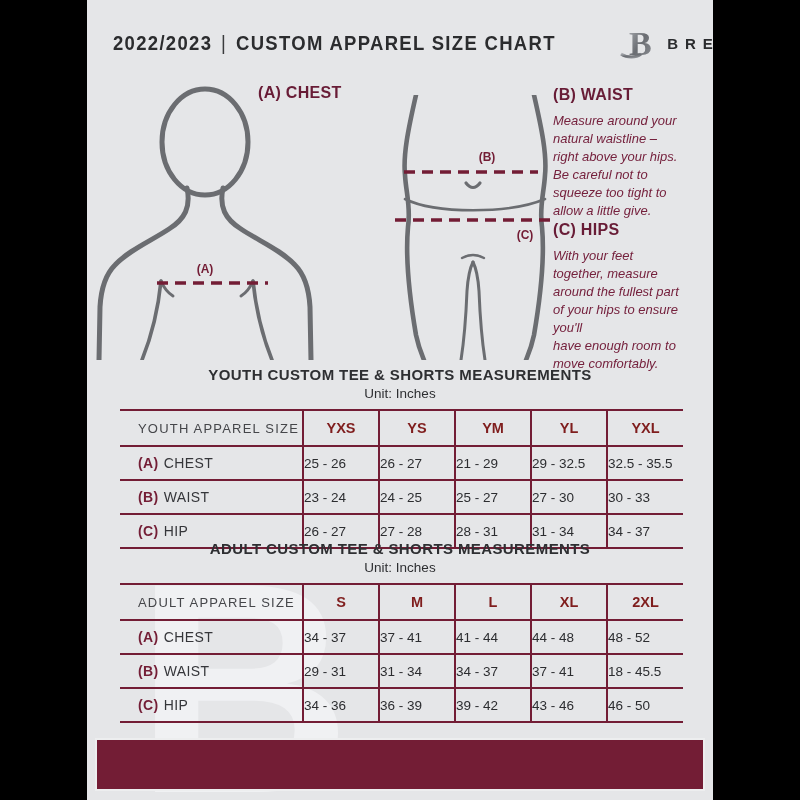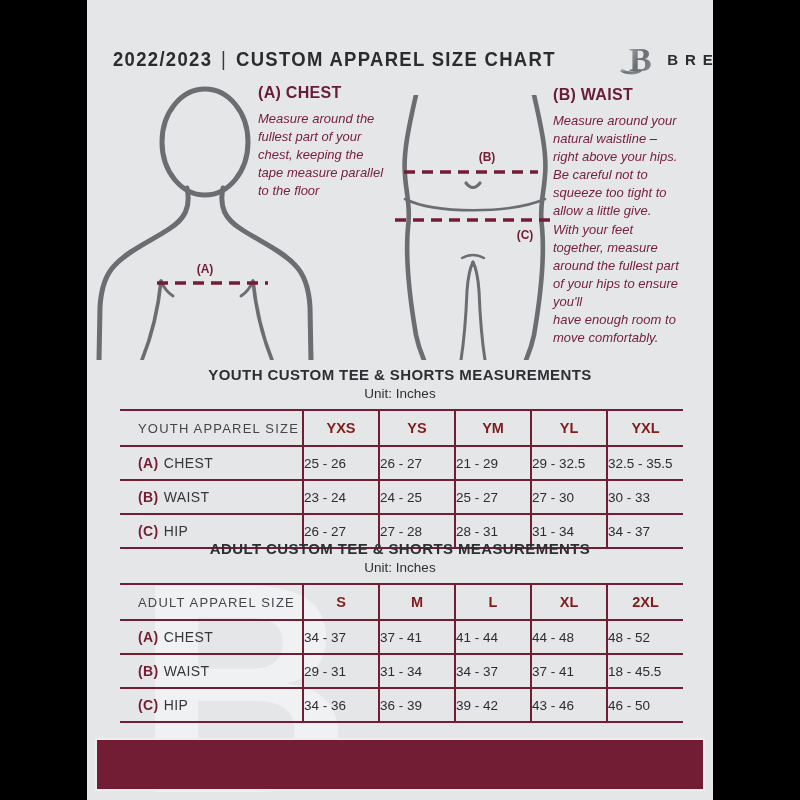--- a/index.html
+++ b/index.html
@@ -14,21 +14,21 @@
   }
   
   .watermark{
     position:absolute;left:48px;top:538px;z-index:0;
     font-size:300px;line-height:1;font-weight:800;color:#f0f1f3;
     user-select:none;
   }
   
   .topbar{
     position:absolute;left:26px;right:24px;top:24px;height:38px;z-index:1;
-    display:flex;align-items:center;justify-content:space-between;margin-top:16px;
+    display:flex;align-items:center;justify-content:space-between;
   }
   .doc-title{
     font-size:21px;font-weight:700;color:#2b2c2e;letter-spacing:1.5px;
     transform:scaleX(.88);transform-origin:left center;white-space:nowrap;
   }
   .doc-title .sep{margin:0 10px;font-weight:400;color:#3a3b3d;}
   .brand{display:flex;align-items:center;gap:9px;}
   .brand-name{font-size:15px;font-weight:700;color:#2b2c2e;letter-spacing:7px;}
   
   .guide-head{font-size:16px;font-weight:700;color:#681c36;letter-spacing:.3px;margin:0 0 8px 0;}
@@ -130,38 +130,34 @@
       <path d="M 83,167 C 86,173 88,181 89,196 C 90,221 92,246 95,265" stroke-width="3"></path>
     </g>
     <line x1="14" y1="77" x2="148" y2="77" stroke="#731d35" stroke-width="3.4" stroke-dasharray="11 7"></line>
     <text x="97" y="66" text-anchor="middle" class="marker-label">(B)</text>
     <line x1="5" y1="125" x2="165" y2="125" stroke="#731d35" stroke-width="3.4" stroke-dasharray="11 7"></line>
     <text x="135" y="144" text-anchor="middle" class="marker-label">(C)</text>
   </svg>
 
   <div id="chest-block" class="guide-block">
     <div class="guide-head">(A) CHEST</div>
-    <div class="guide-text">Measure around the
-fullest part of your
-chest, keeping the
-tape measure parallel
-to the floor</div>
   </div>
 
   <div id="waist-block" class="guide-block">
     <div class="guide-head">(B) WAIST</div>
     <div class="guide-text">Measure around your
 natural waistline –
 right above your hips.
 Be careful not to
 squeeze too tight to
 allow a little give.</div>
   </div>
 
   <div id="hips-block" class="guide-block">
+    <div class="guide-head">(C) HIPS</div>
     <div class="guide-text">With your feet
 together, measure
 around the fullest part
 of your hips to ensure
 you'll
 have enough room to
 move comfortably.</div>
   </div>
 
   <div id="youth-title" class="section-title">

